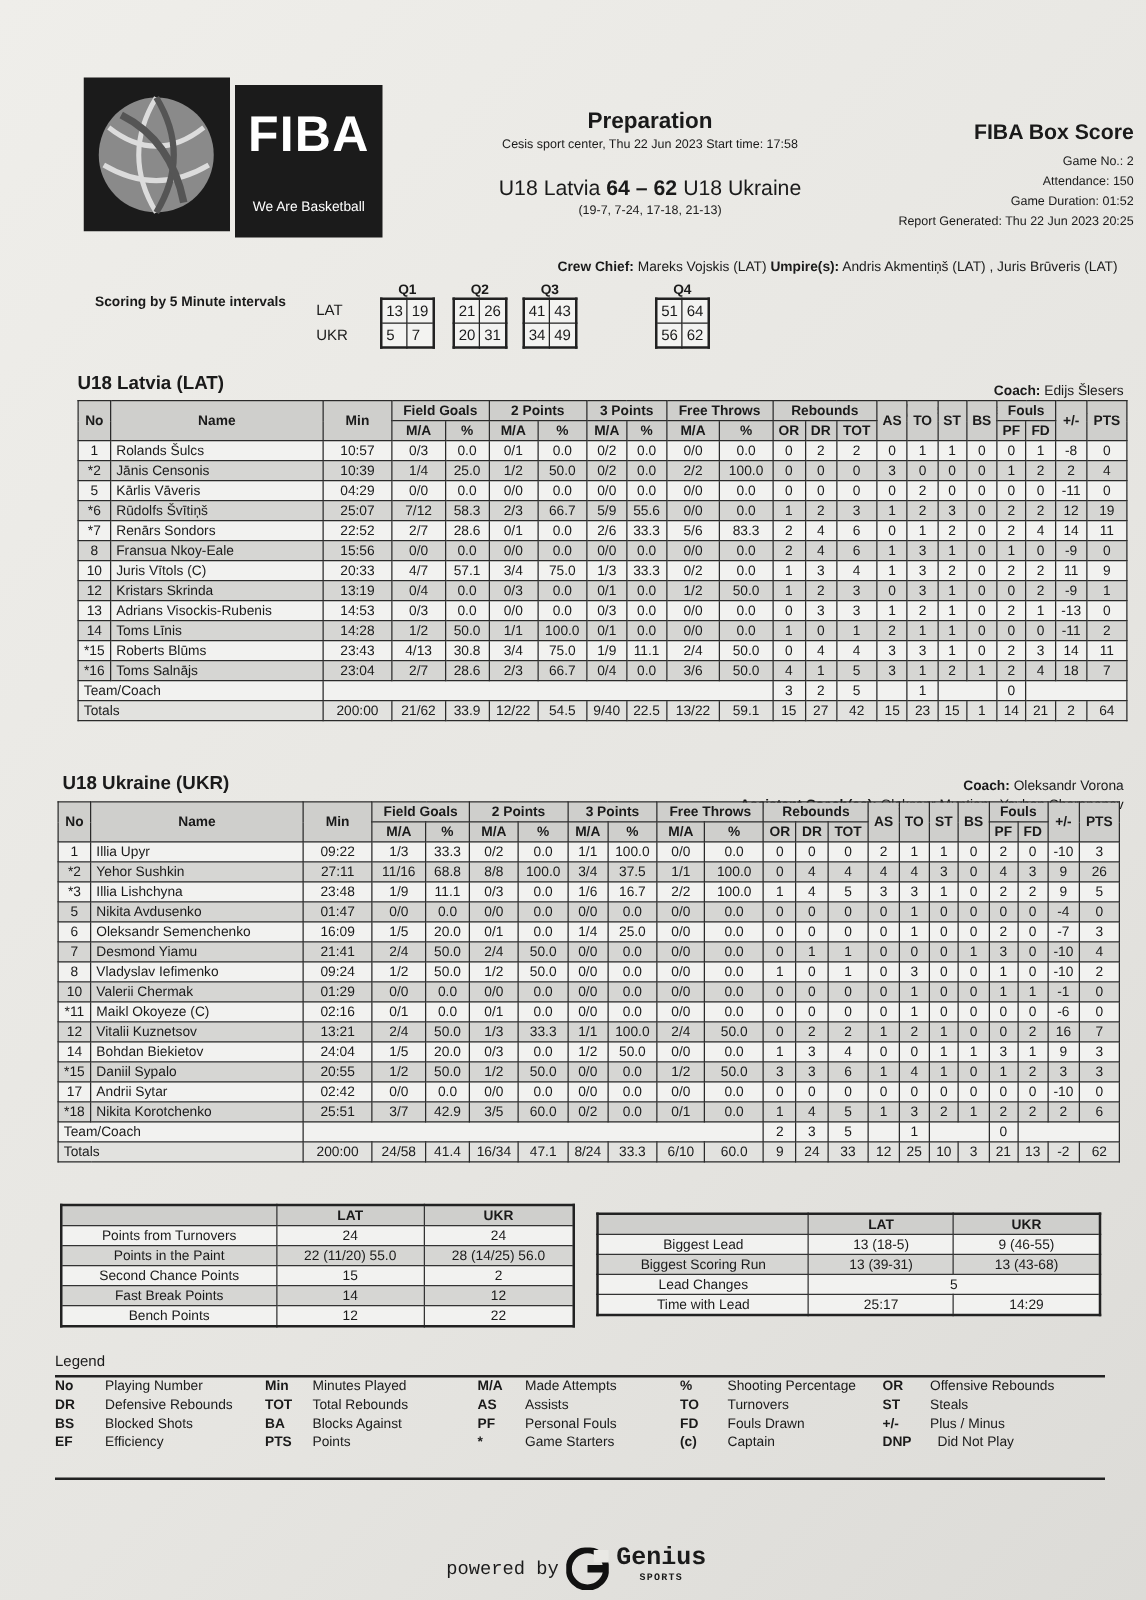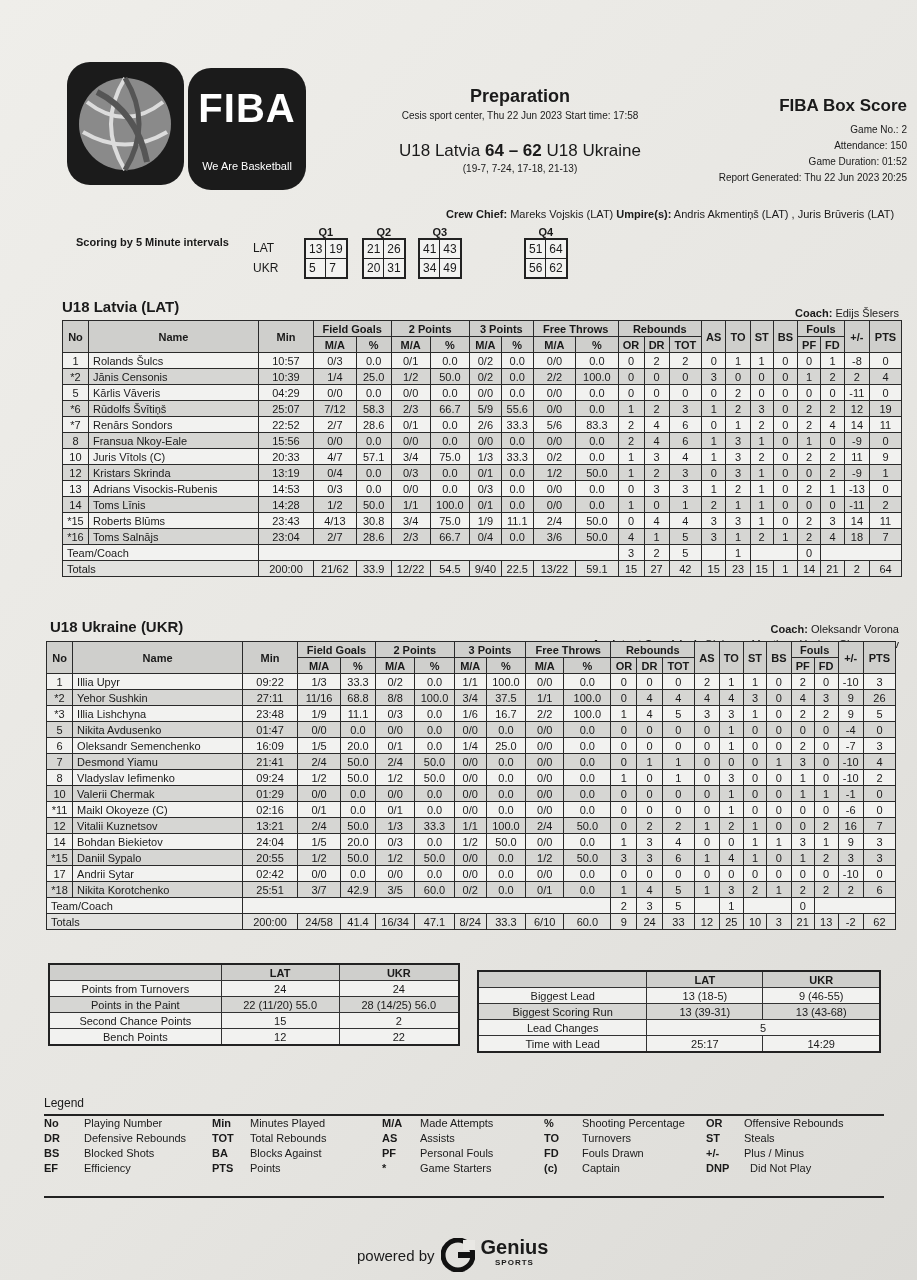--- a/index.html
+++ b/index.html
@@ -1,18 +1,18 @@
 <!DOCTYPE html>
 <html><head>
 <meta charset="utf-8">
 <style>
   html,body{margin:0;padding:0;}
   body{width:917px;height:1280px;background:#e9e8e4;font-family:"Liberation Sans",sans-serif;color:#1a1a1a;position:relative;overflow:hidden;}
   .page{position:absolute;left:0;top:0;width:917px;height:1280px;background:linear-gradient(135deg,#efeeea 0%,#e6e5e1 60%,#dcdbd7 100%);}
-  .logo-box{position:absolute;background:#1b1b1b;border-radius:23px;}
+  .logo-box{position:absolute;background:#1b1b1b;}
   .logo-ball{left:67px;top:62px;width:117px;height:123px;}
   .logo-fiba{left:188px;top:68px;width:118px;height:122px;color:#fff;}
   .logo-fiba .fiba-word{position:absolute;left:0;right:0;top:18px;text-align:center;font-size:40px;font-weight:bold;letter-spacing:1px;}
   .logo-fiba .tag{position:absolute;left:0;right:0;top:92px;text-align:center;font-size:11px;}
   .hdr-center{position:absolute;left:340px;top:86px;width:360px;text-align:center;}
   .hdr-title{font-size:18px;font-weight:bold;}
   .hdr-sub{font-size:10px;margin-top:3px;}
   .hdr-score{font-size:17px;margin-top:20px;}
   .hdr-score b{font-weight:bold;}
   .hdr-periods{font-size:10px;margin-top:2px;}
@@ -35,27 +35,27 @@
   table.box th{background:#cfcfcc;font-weight:bold;font-size:11px;}
   table.box td.name{text-align:left;padding-left:4px;}
   table.box tr.alt td{background:#d6d6d3;}
   table.box tr.norm td{background:#f2f2f0;}
   table.box tr.tot td{background:#e2e2df;}
   .sumtbl{position:absolute;border-collapse:collapse;font-size:11px;border:2px solid #222;}
   .sumtbl td{border:1px solid #333;height:15px;text-align:center;padding:0 3px;}
   .sumtbl tr.alt td{background:#d6d6d3;}
   .sumtbl tr.norm td{background:#f2f2f0;}
   .sumtbl tr.head td{background:#cfcfcc;font-weight:bold;}
-  .legend{position:absolute;left:44px;top:1082px;width:840px;font-size:11px;margin-top:14px;}
+  .legend{position:absolute;left:44px;top:1082px;width:840px;font-size:11px;}
   .legend .lt{font-size:12px;}
   .legend .rule{position:absolute;left:0;width:840px;height:2px;background:#222;}
   .legend .col{position:absolute;top:20px;line-height:15px;}
   .legend .col div{white-space:nowrap;}
   .legend .col b{display:inline-block;font-weight:bold;}
-  .footer{position:absolute;left:357px;top:1238px;display:flex;align-items:center;gap:6px;}
+  .footer{position:absolute;left:357px;top:1238px;display:flex;align-items:center;gap:6px;font-family:Liberation Mono, monospace;}
   .footer .pb{font-size:15px;}
   .footer .gs{font-size:20px;font-weight:bold;line-height:16px;}
   .footer .gs small{display:block;font-size:8px;text-align:center;letter-spacing:1px;}
 </style>
 </head>
 <body>
 
 <div class="page">
 
   <div class="logo-box logo-ball">
@@ -959,20 +959,25 @@
         <tr class="alt">
           <td>Points in the Paint</td>
           <td>22 (11/20) 55.0</td>
           <td>28 (14/25) 56.0</td>
         </tr>
         <tr class="norm">
           <td>Second Chance Points</td>
           <td>15</td>
           <td>2</td>
         </tr>
+        <tr class="alt">
+          <td>Fast Break Points</td>
+          <td>14</td>
+          <td>12</td>
+        </tr>
         <tr class="norm">
           <td>Bench Points</td>
           <td>12</td>
           <td>22</td>
         </tr>
       </tbody>
     </table>
   <table class="sumtbl" id="sumR" style="left:477px;top:970px;width:404px;">
       <tbody>
         <tr class="head">

